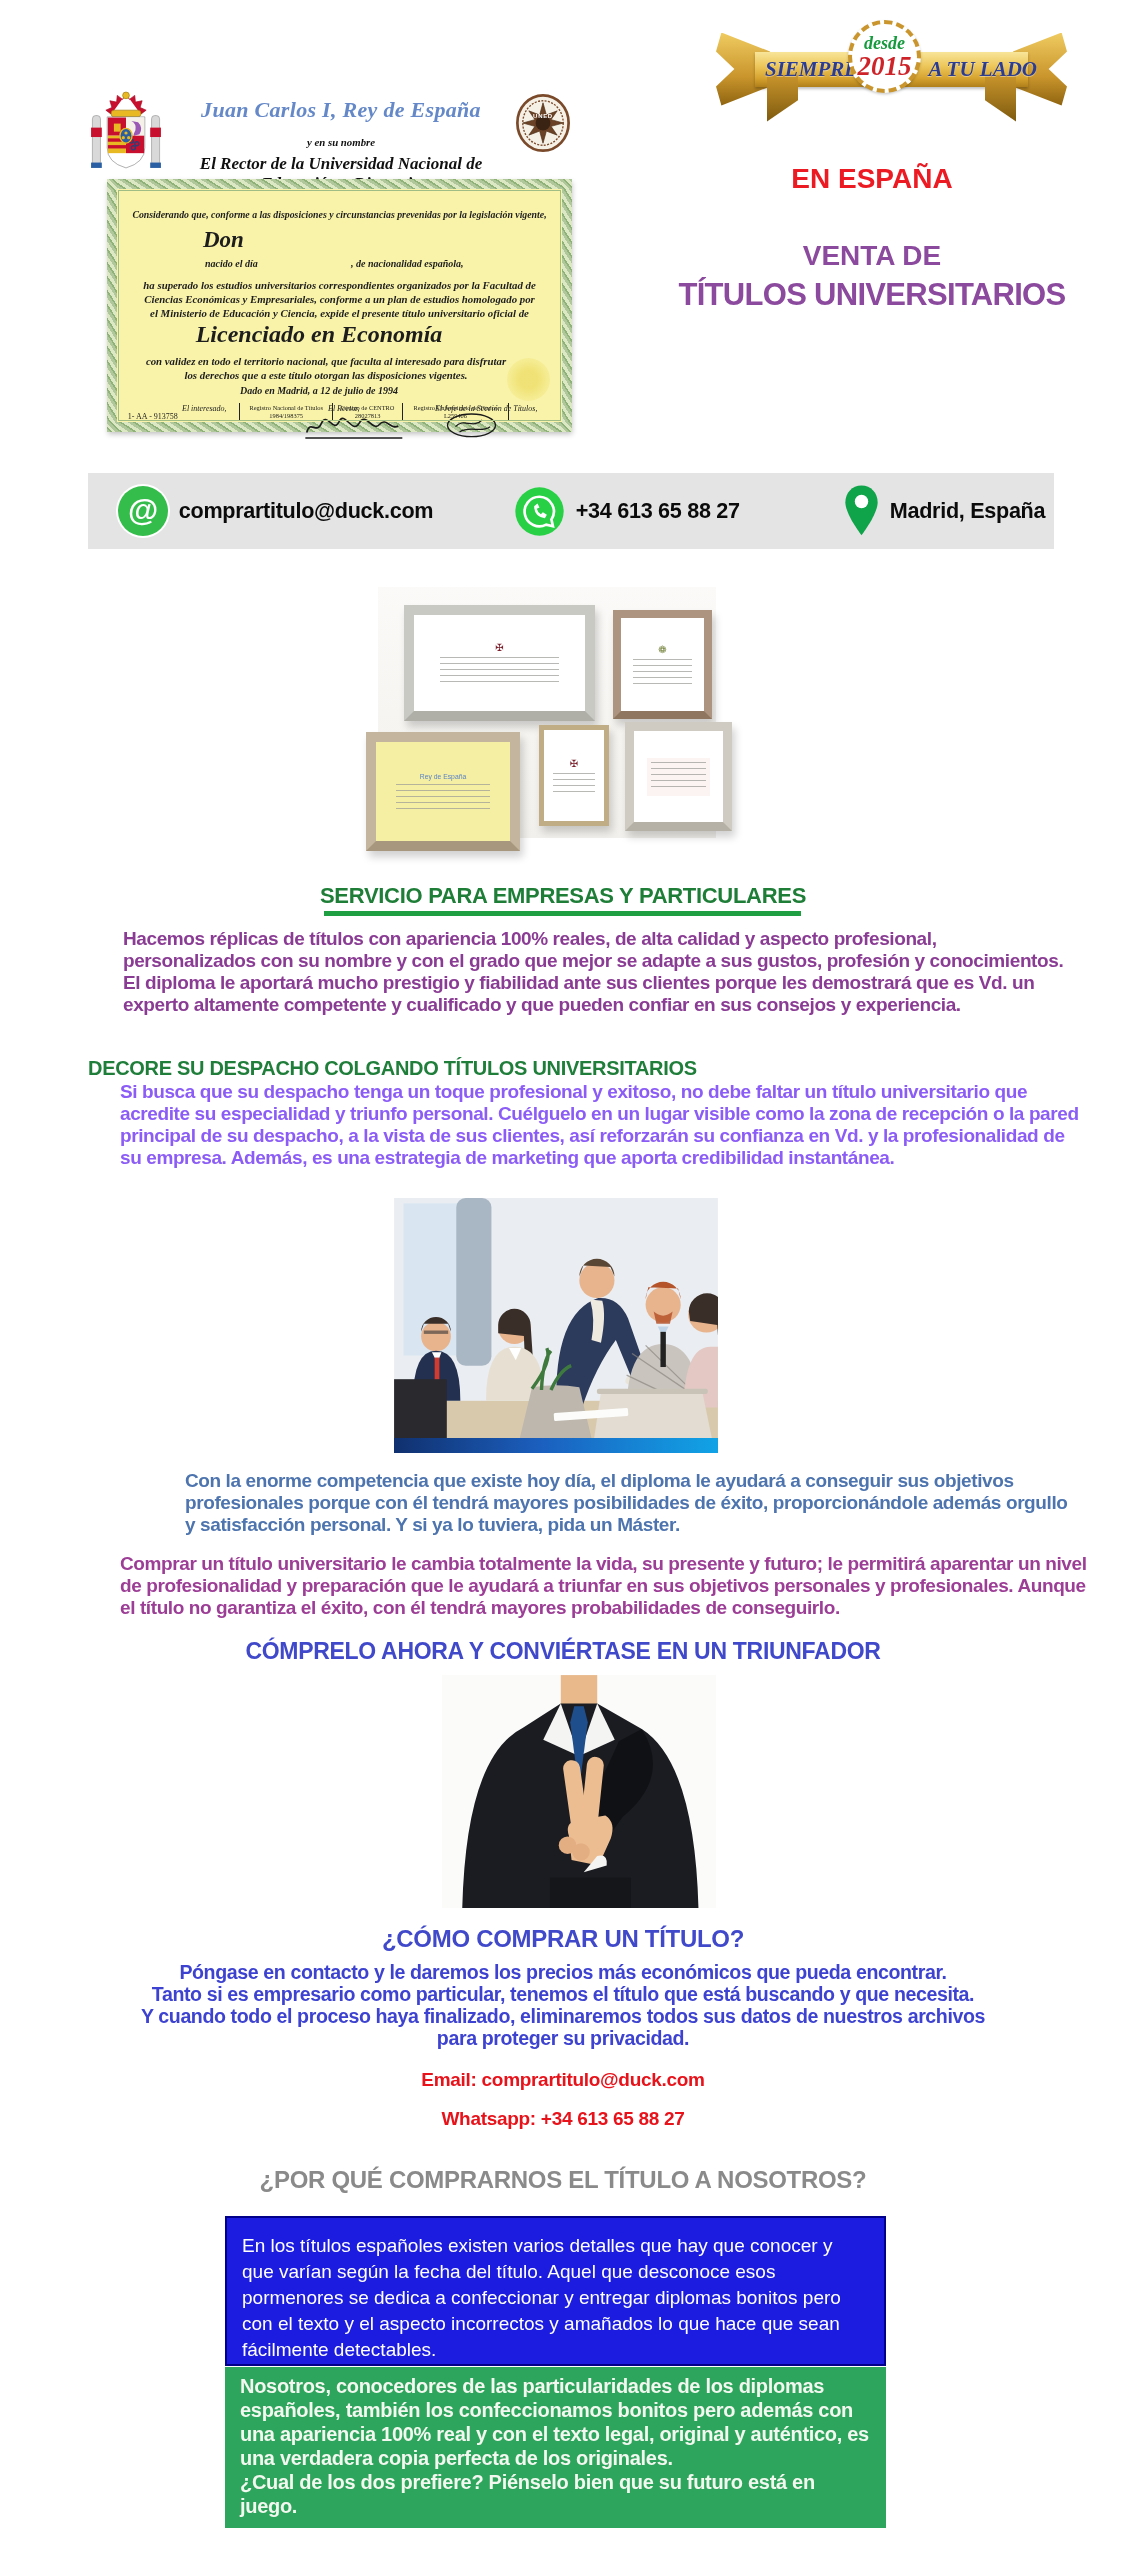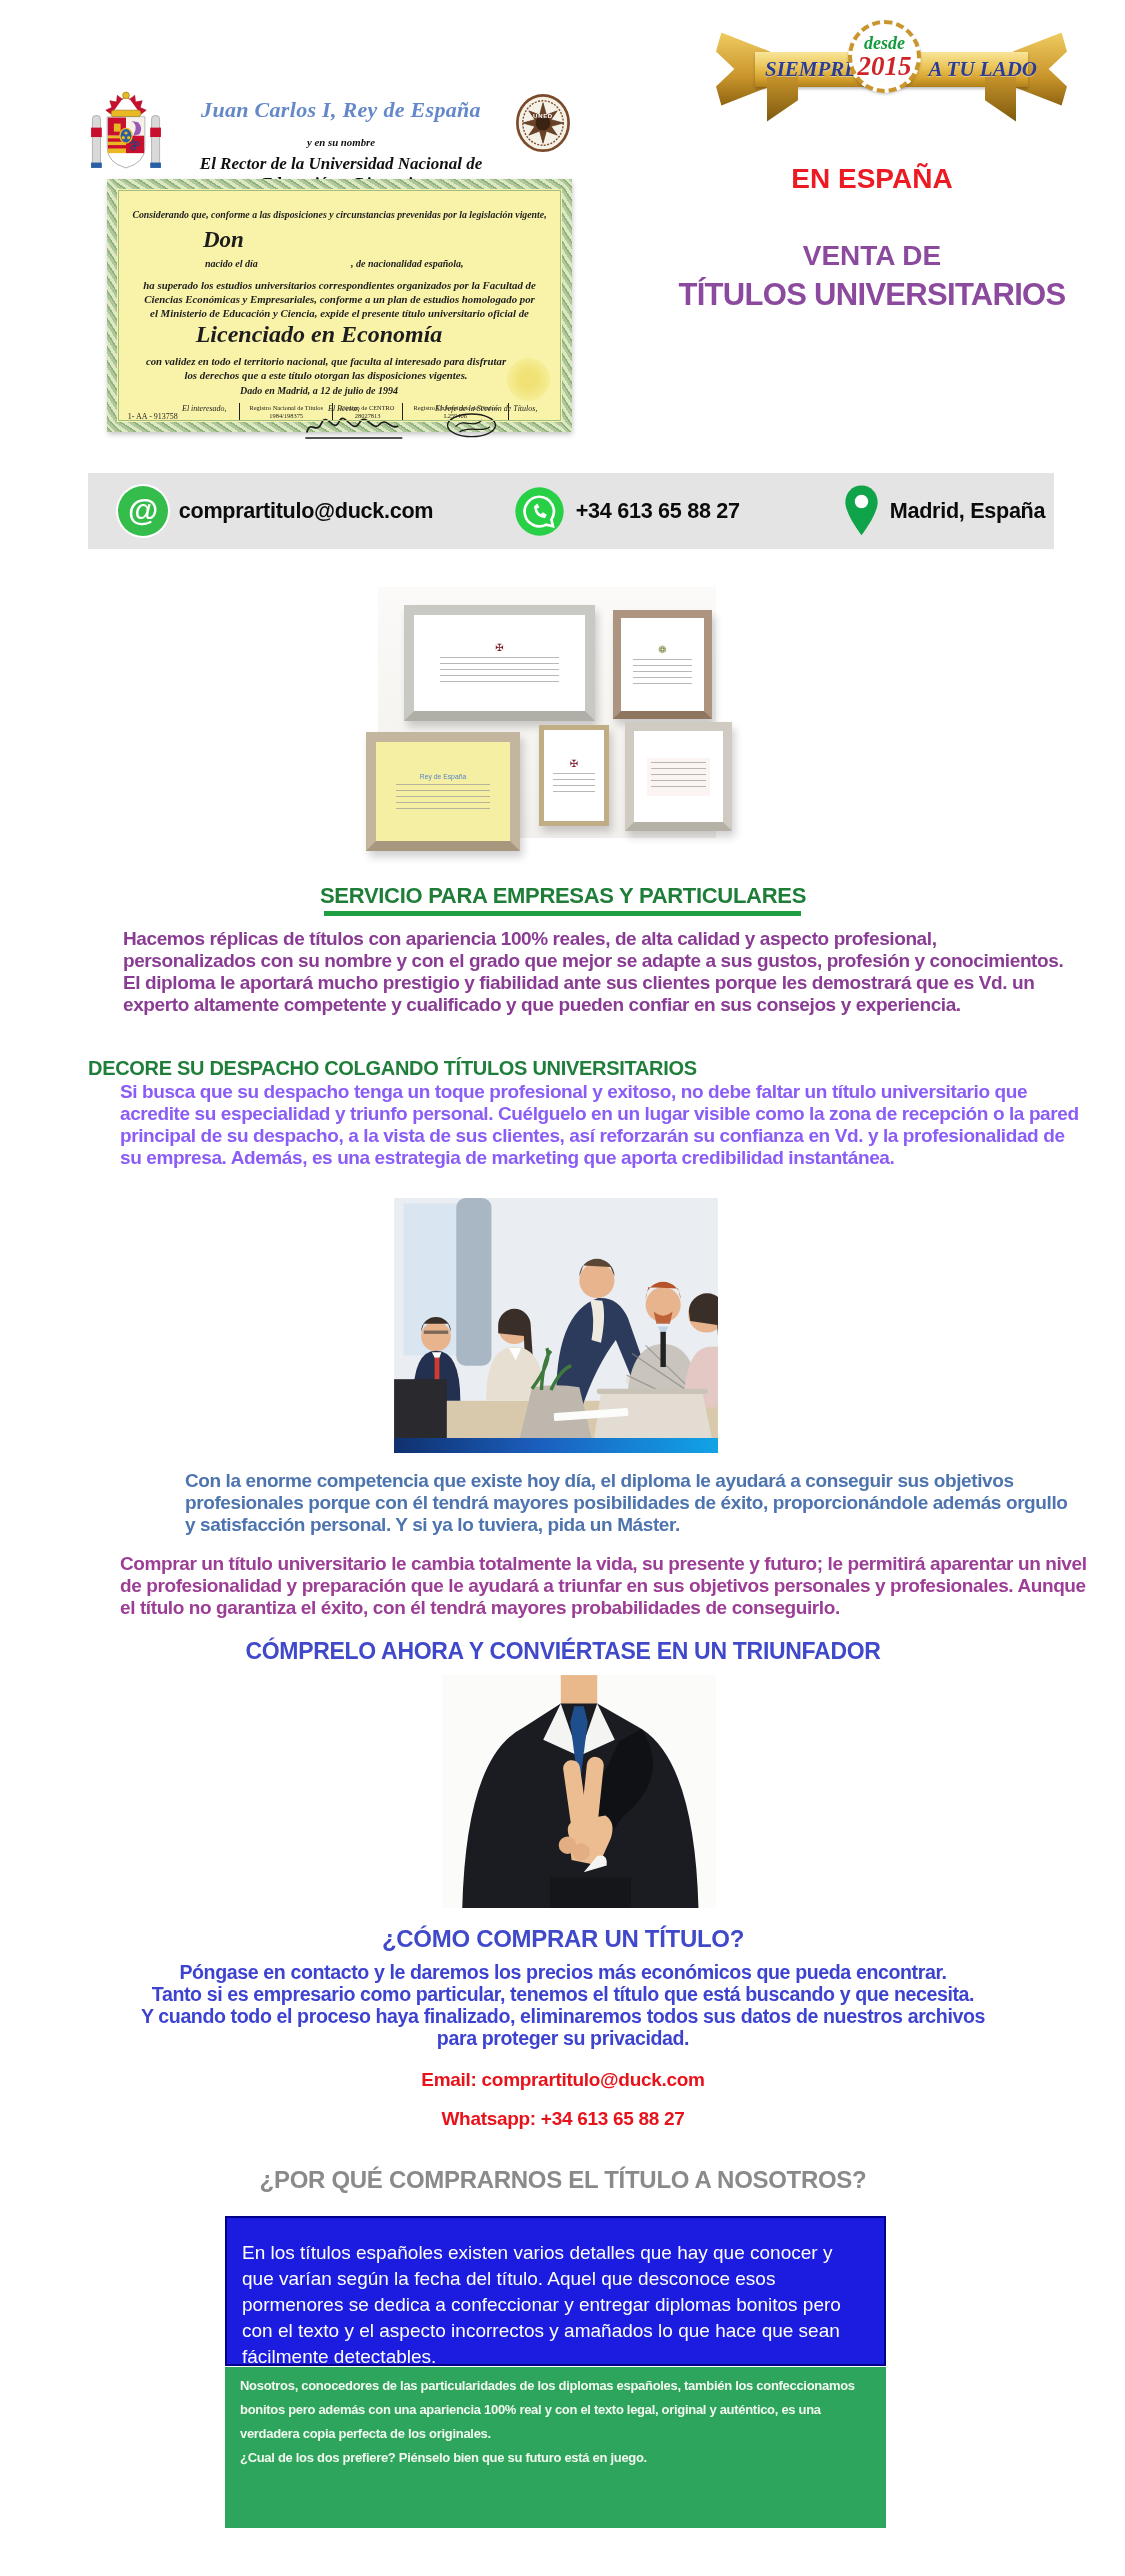--- a/index.html
+++ b/index.html
@@ -91,23 +91,23 @@
   .p-servicio { left:91px; top:928px; width:950px; color:#8A3C94; }
   .h-decore { position:absolute; left:88px; top:1057px; font-size:20px; font-weight:bold; color:#1F7E3A; letter-spacing:-0.3px; }
   .p-decore { left:88px; top:1081px; width:969px; color:#8b5cf6; }
   .p-competencia { left:153px; top:1470px; width:885px; color:#4D74AE; }
   .p-comprar { left:88px; top:1553px; width:977px; color:#9C3D96; }
   .h-blue { position:absolute; left:0; width:1126px; text-align:center; font-weight:bold; color:#4149CB; letter-spacing:-0.3px; }
   .p-como { position:absolute; left:134px; top:1961px; width:858px; text-align:center; font-weight:bold; font-size:19.6px; line-height:22px; color:#3D43D0; letter-spacing:-0.4px; }
   .red-line { position:absolute; left:0; width:1126px; text-align:center; font-size:19px; font-weight:bold; color:#E8121A; letter-spacing:-0.3px; }
   .h-gray { position:absolute; left:0; top:2166px; width:1126px; text-align:center; font-size:24px; font-weight:bold; color:#8A8A8A; letter-spacing:-0.3px; }
   .bluebox { position:absolute; left:225px; top:2216px; width:661px; height:150px; background:#1C1CE0; border:2.7px solid #00008B;
-    padding:22px 15px; color:#fff; font-size:19px; line-height:26px; font-weight:500; }
+    padding:15px 15px; color:#fff; font-size:19px; line-height:26px; font-weight:500; }
   .greenbox { position:absolute; left:225px; top:2367px; width:661px; height:161px; background:#2EA55C;
-    padding:6.8px 15px; color:#F2F7EF; font-size:13px; line-height:24px; font-weight:bold; letter-spacing:-0.3px; }
+    padding:6.8px 15px; color:#F2F7EF; font-size:20px; line-height:24px; font-weight:bold; letter-spacing:-0.3px; }
 </style>
 </head>
 <body>
 
 <div id="page">
 
   <div class="ribbon">
     <div class="rb-tail left"></div>
     <div class="rb-tail right"></div>
     <div class="rb-band"></div>

